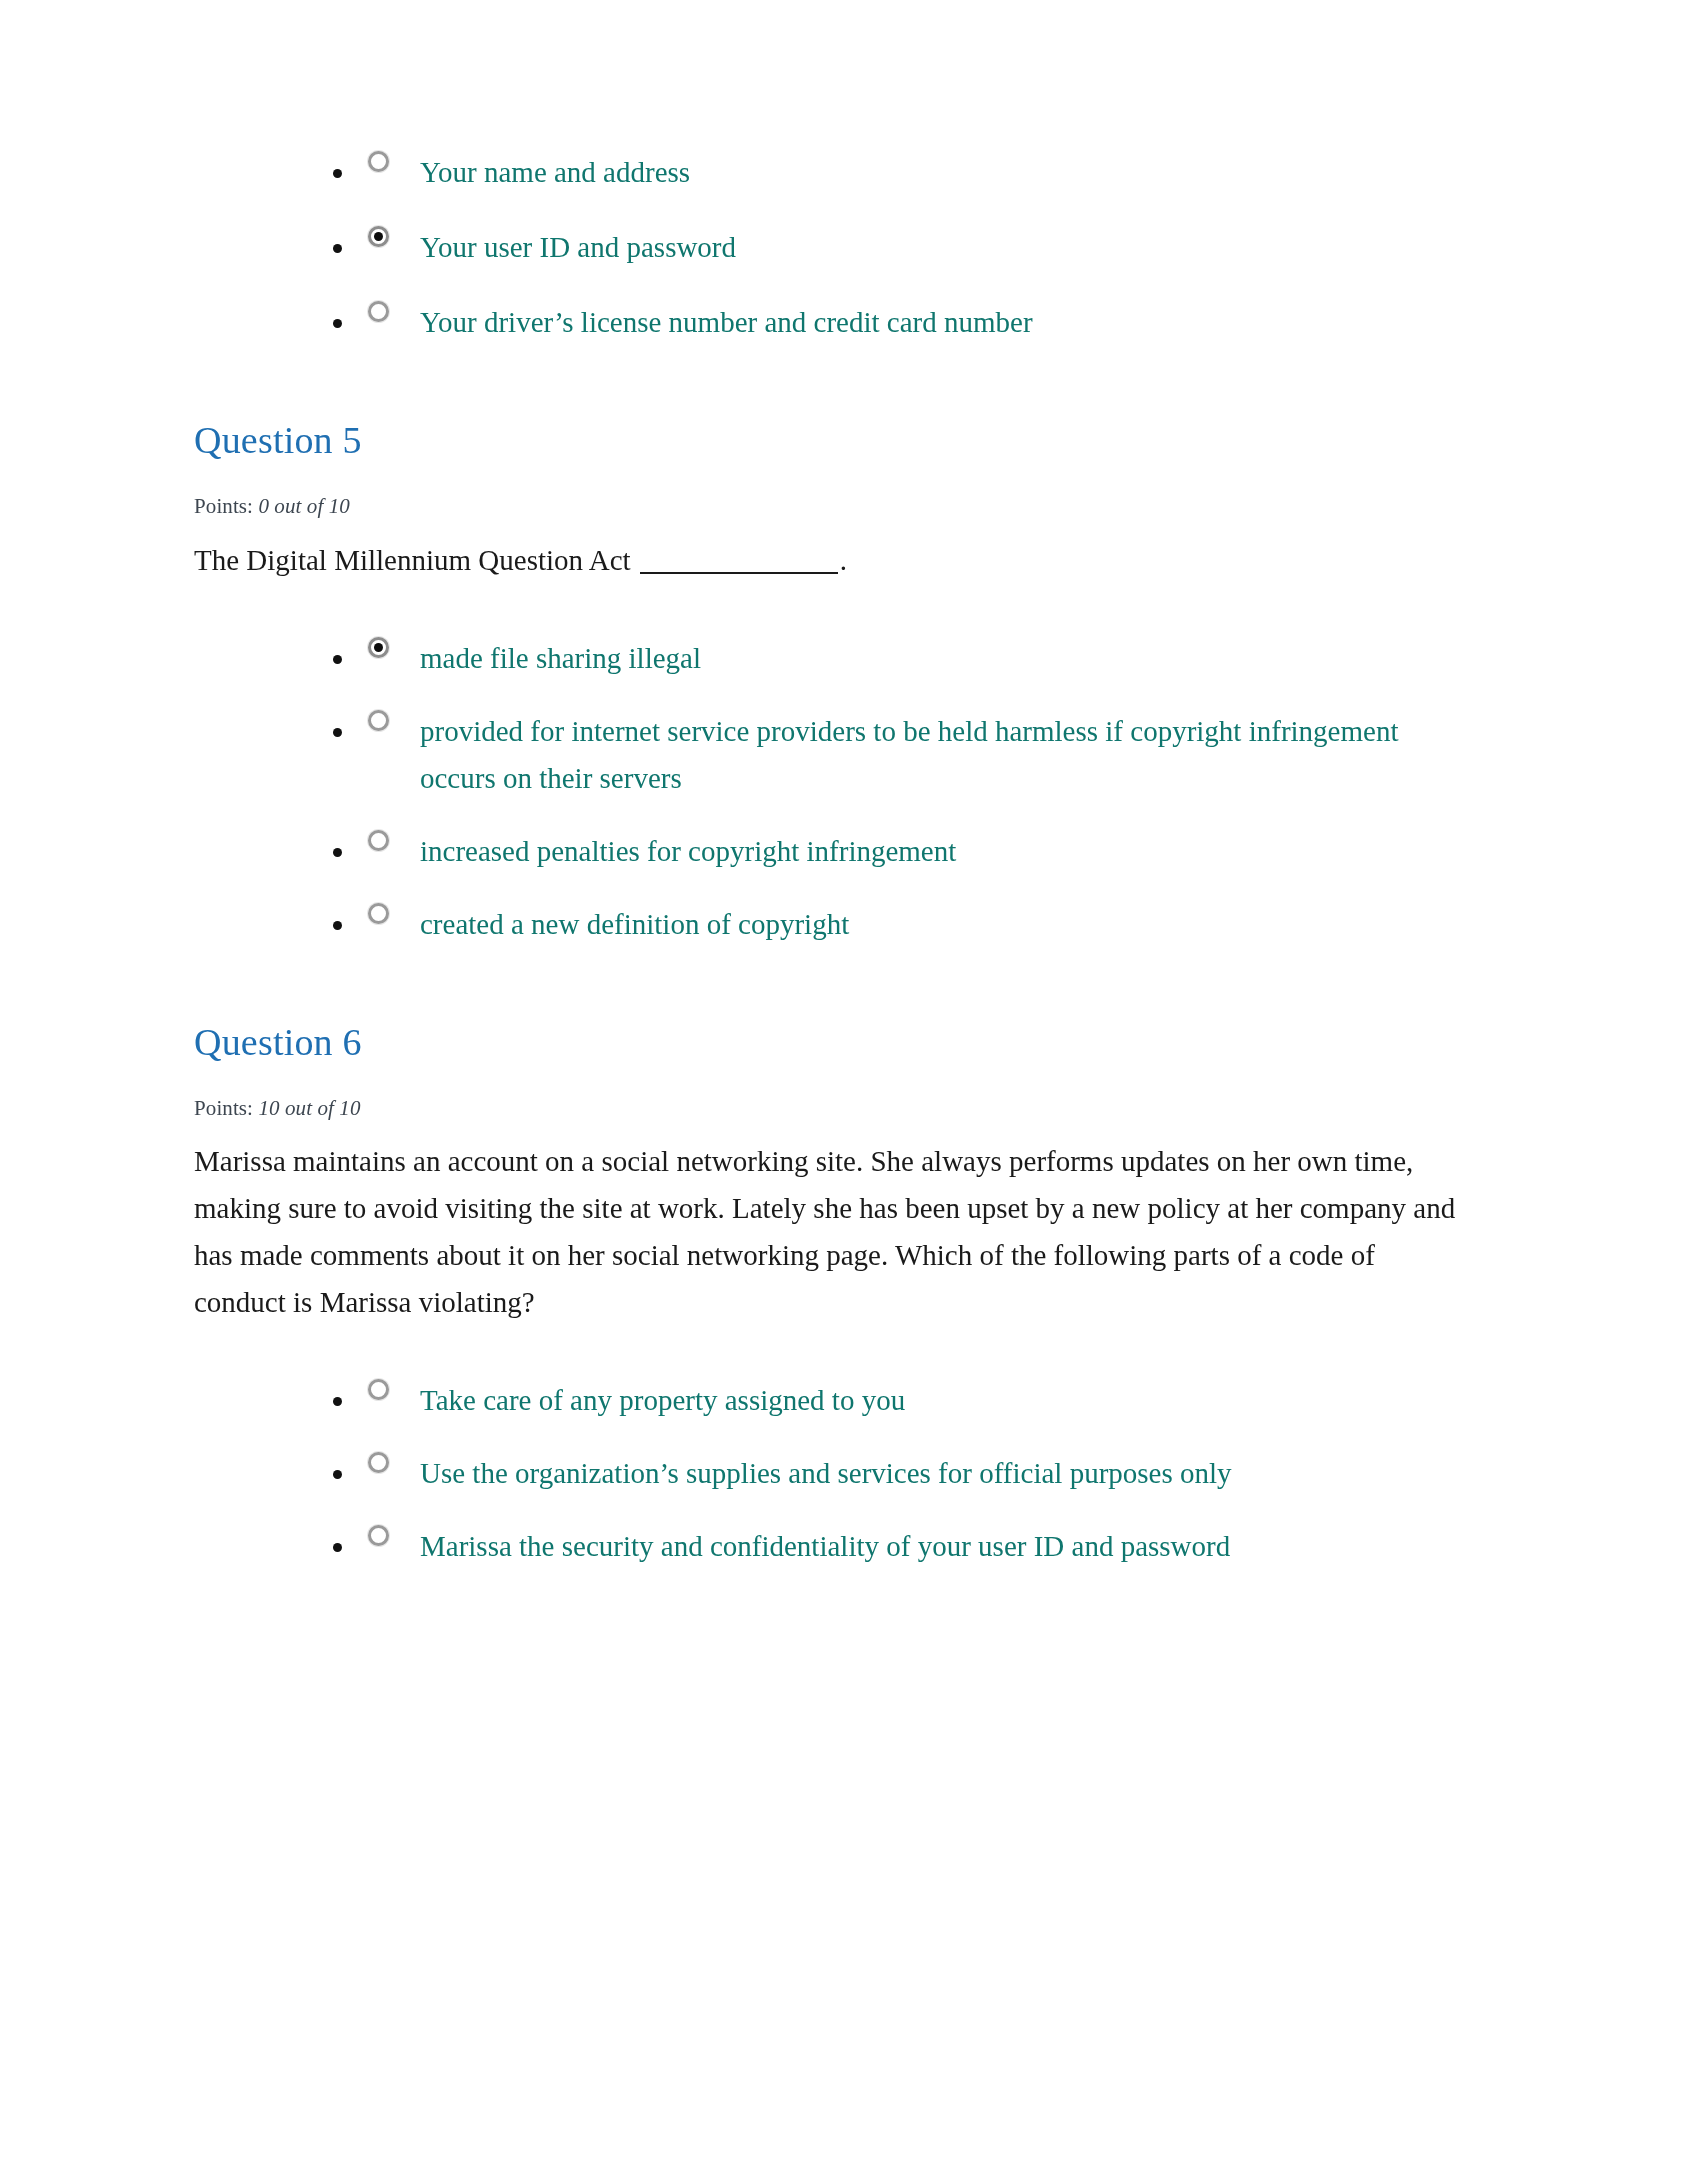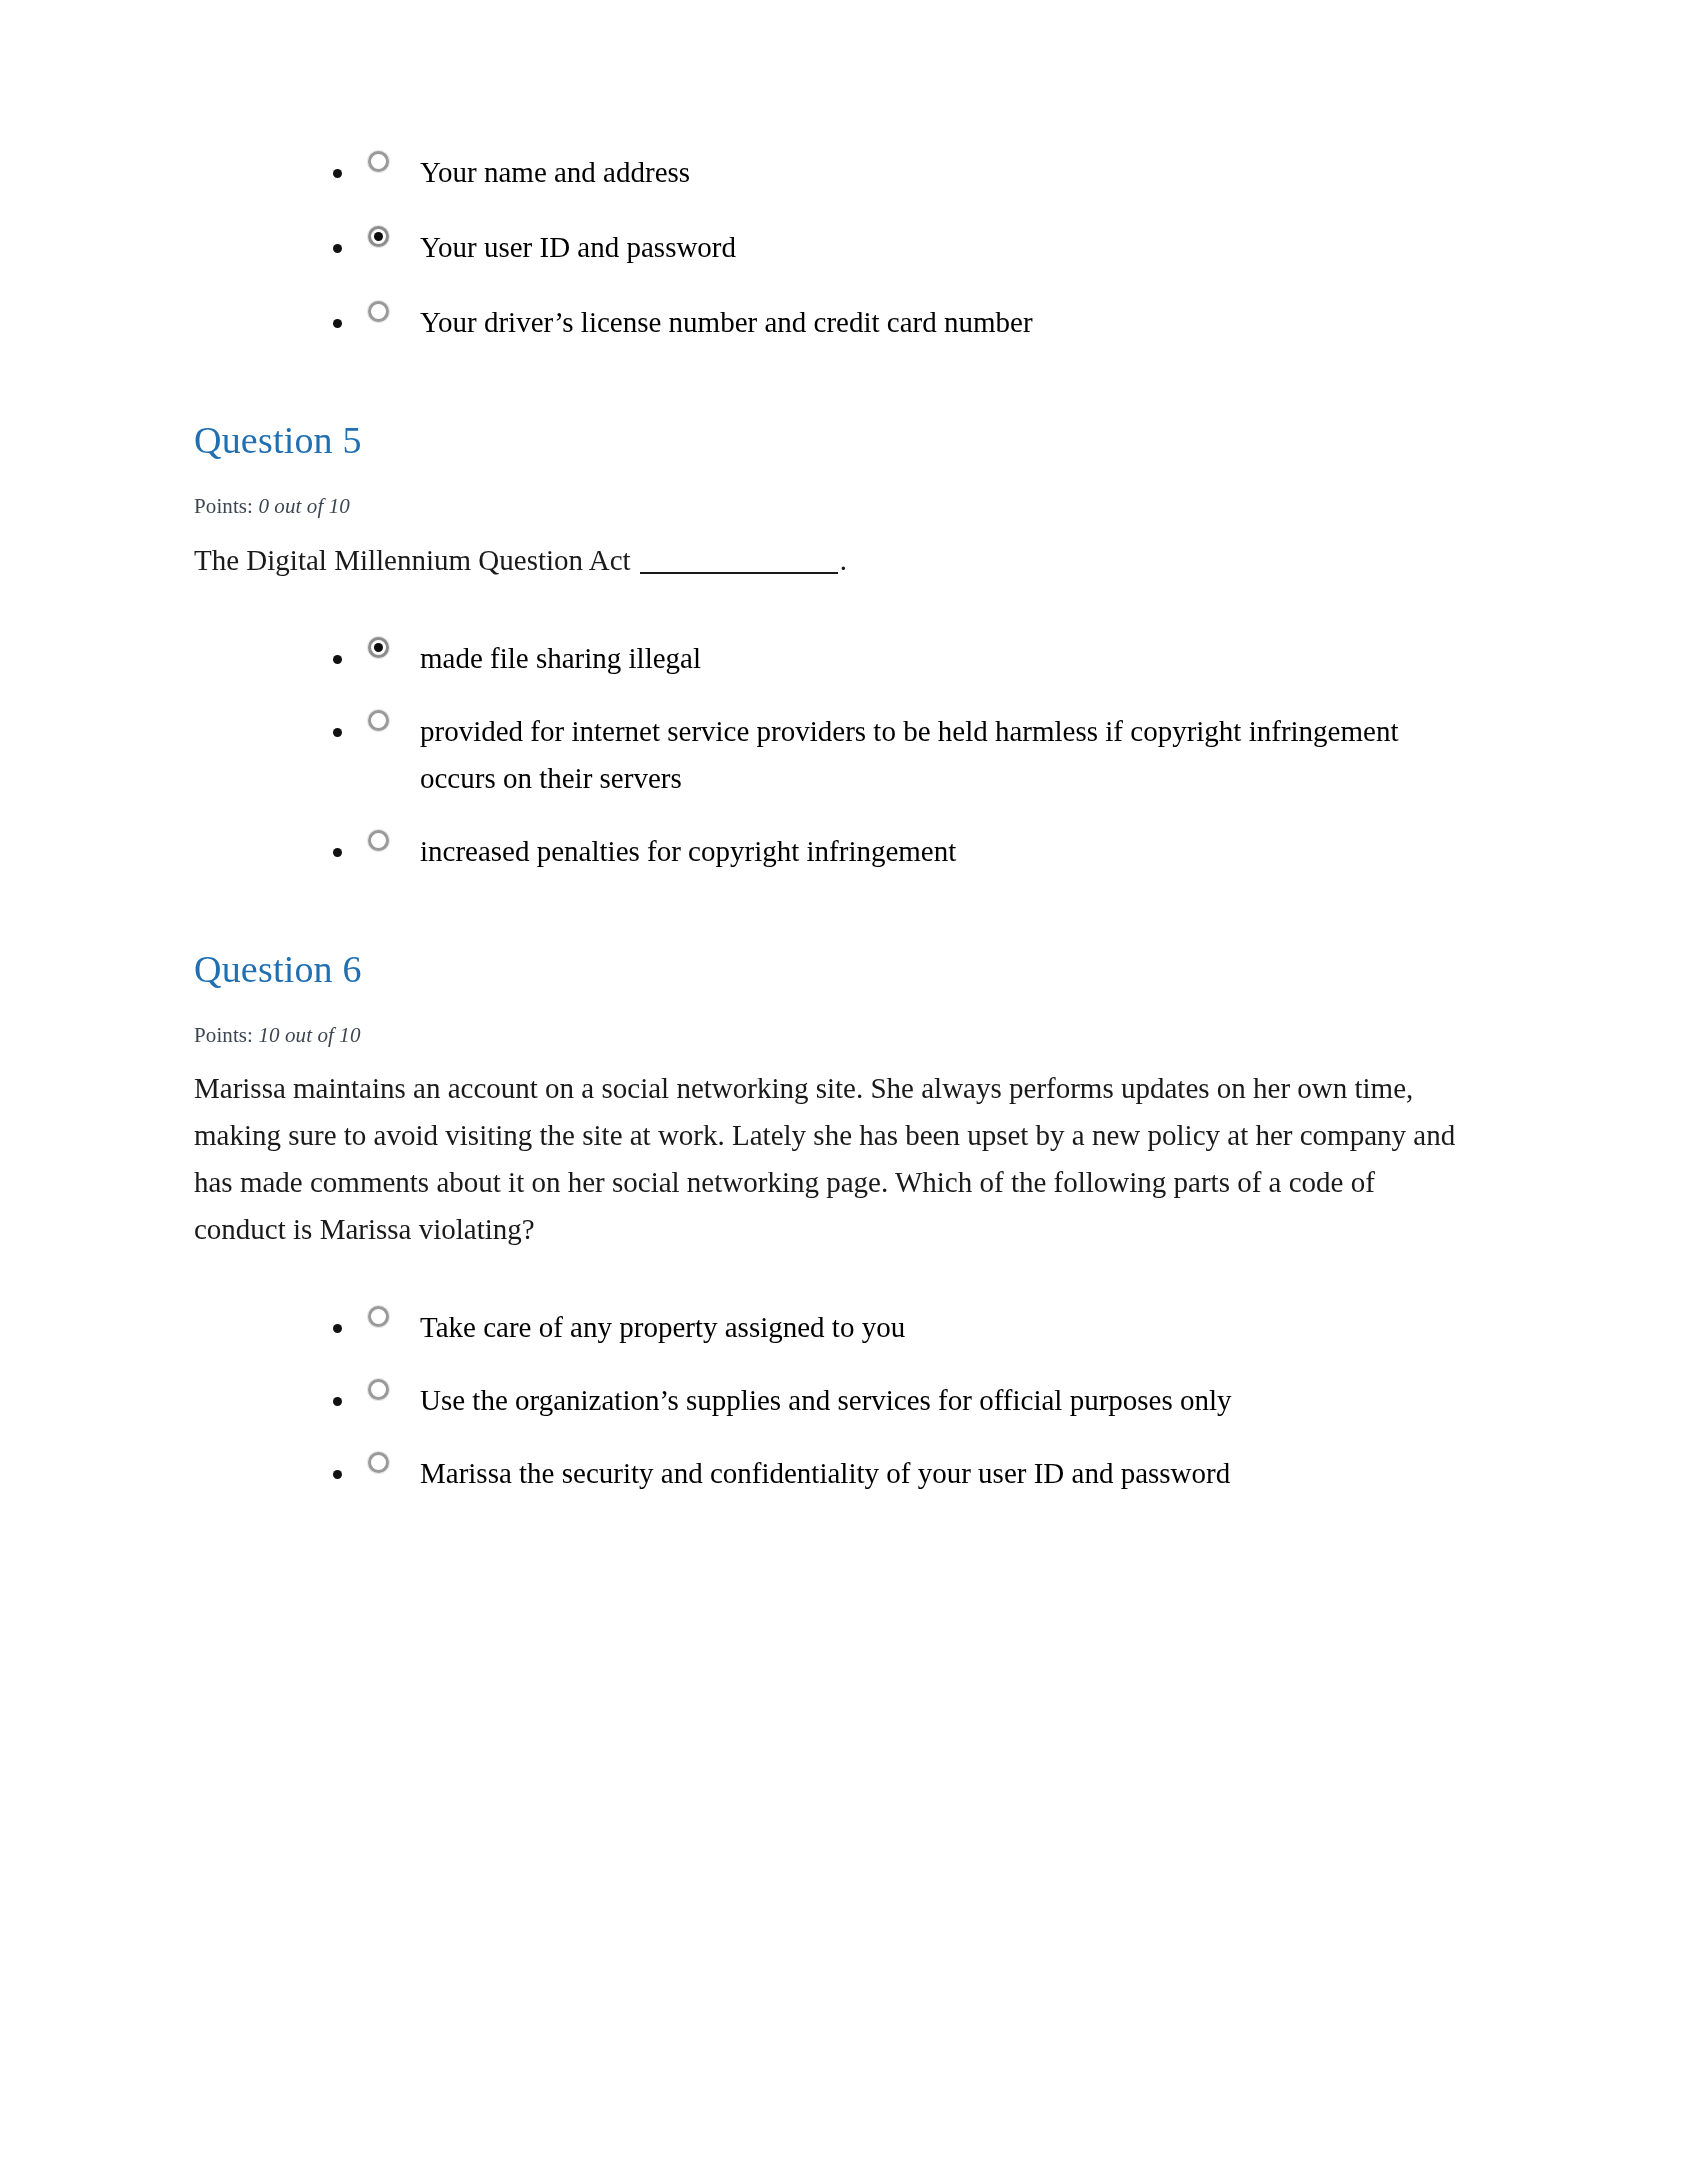--- a/index.html
+++ b/index.html
@@ -93,21 +93,21 @@
   }
 
   .options.top-gap {
     margin-top: 51px;
   }
 
   .option-item {
     position: relative;
     font-size: 29px;
     line-height: 1.62;
-    color: #000000;
+    color: #0f766e;
     padding-left: 226px;
     margin-bottom: 26px;
     min-height: 36px;
   }
 
   .option-item:last-child {
     margin-bottom: 0;
   }
 
   
@@ -204,20 +204,25 @@
         <li class="option-item">
           <span class="bullet-dot"></span>
           <span class="radio"></span>
           <span class="option-text">provided for internet service providers to be held harmless if copyright infringement occurs on their servers</span>
         </li>
         <li class="option-item">
           <span class="bullet-dot"></span>
           <span class="radio"></span>
           <span class="option-text">increased penalties for copyright infringement</span>
         </li>
+        <li class="option-item">
+          <span class="bullet-dot"></span>
+          <span class="radio"></span>
+          <span class="option-text">created a new definition of copyright</span>
+        </li>
       </ul>
     </div>
 
     <div class="q-block spaced">
       <h2 class="q-heading">Question 6</h2>
 
       <p class="points-line">
         <span class="points-label">Points:</span>
         <span class="points-value">10 out of 10</span>
       </p>

